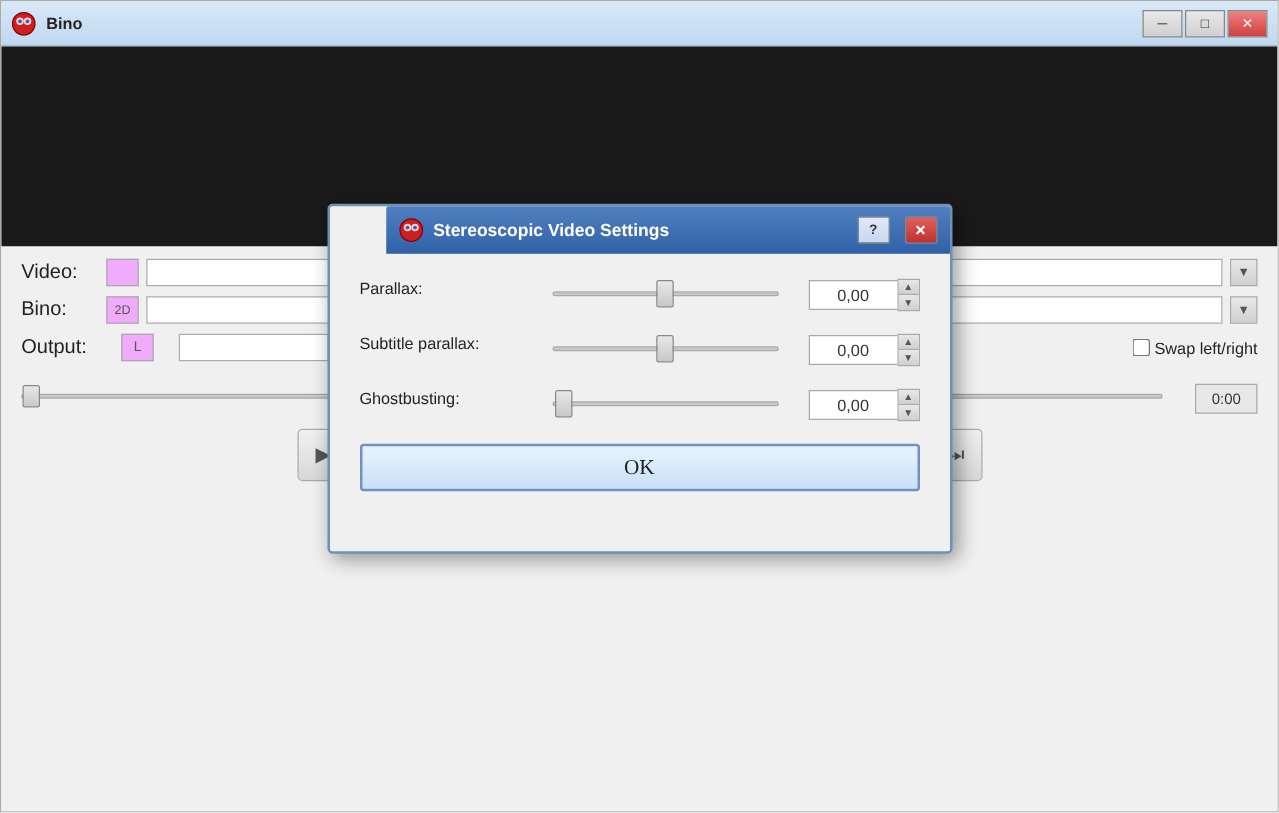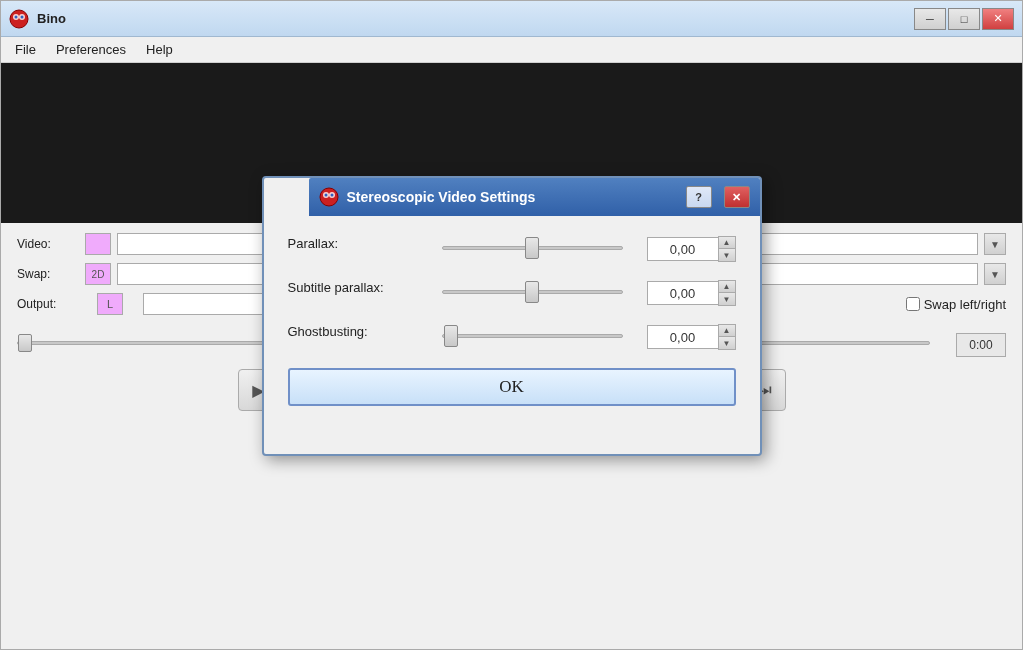--- a/index.html
+++ b/index.html
@@ -106,21 +106,21 @@
     }
     .control-row {
       display: flex;
       align-items: center;
       margin-bottom: 8px;
       gap: 8px;
     }
     .control-label {
       width: 60px;
       color: #222;
-      font-size: 12px;
+      font-size: 16px;
     }
     .control-select-wrapper {
       flex: 1;
       display: flex;
       align-items: center;
       gap: 6px;
     }
     .small-box {
       width: 26px;
       height: 22px;
@@ -402,43 +402,38 @@
       <circle cx="13" cy="8" r="1.5" fill="#3060c0"></circle>
     </svg>
     <span class="title-bar-text">Bino</span>
     <div class="title-bar-buttons">
       <div class="tb-btn">─</div>
       <div class="tb-btn">□</div>
       <div class="tb-btn close-btn">✕</div>
     </div>
   </div>
 
-  <div class="menu-bar">
-    <div class="menu-item">File</div>
-    <div class="menu-item">Preferences</div>
-    <div class="menu-item">Help</div>
-  </div>
 
   <div class="main-content">
 
     <div class="video-area"></div>
 
     <div class="controls-area">
 
       <div class="control-row">
         <span class="control-label">Video:</span>
         <div class="control-select-wrapper">
           <div class="small-box"></div>
           <input type="text" class="control-select" style="flex: 1 1 0%;">
           <div class="dropdown-arrow">▼</div>
         </div>
       </div>
 
       <div class="control-row">
-        <span class="control-label">Swap:</span>
+        <span class="control-label">Bino:</span>
         <div class="control-select-wrapper">
           <div class="small-box" style="font-size:10px;">2D</div>
           <input type="text" class="control-select" style="flex: 1 1 0%;">
           <div class="dropdown-arrow">▼</div>
         </div>
       </div>
 
       <div class="output-row">
         <span class="control-label">Output:</span>
         <div class="small-box" style="font-size:11px;">L</div>

